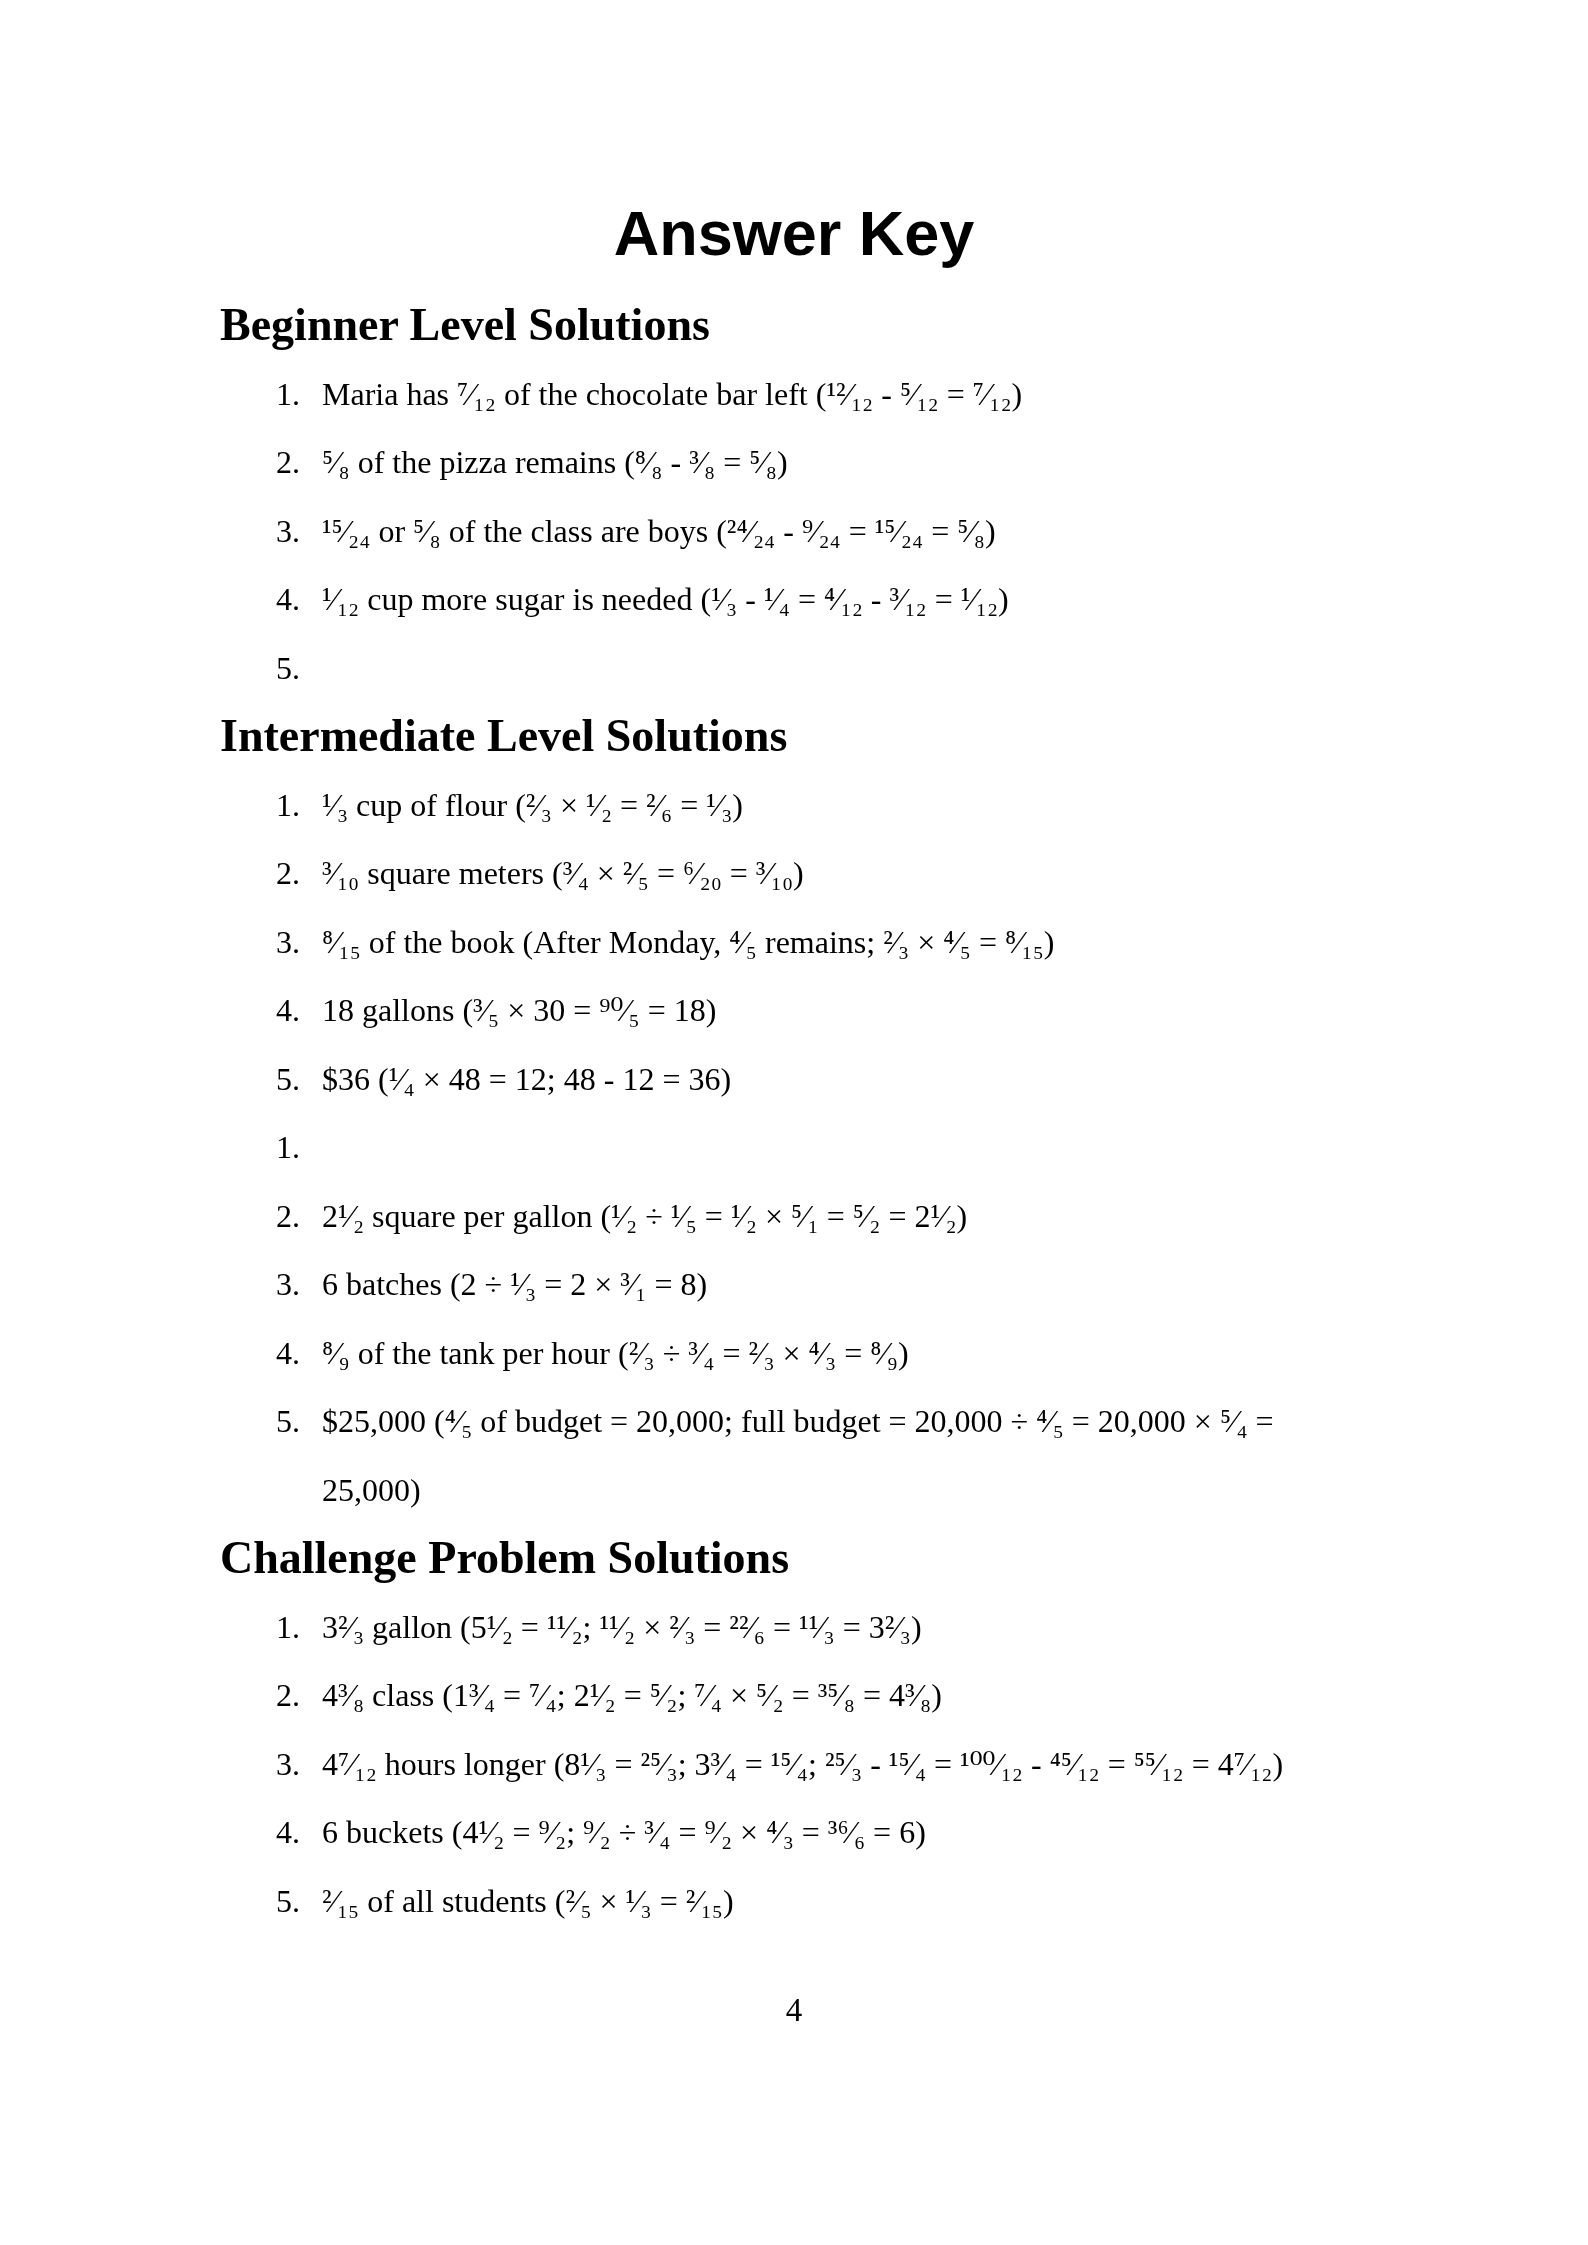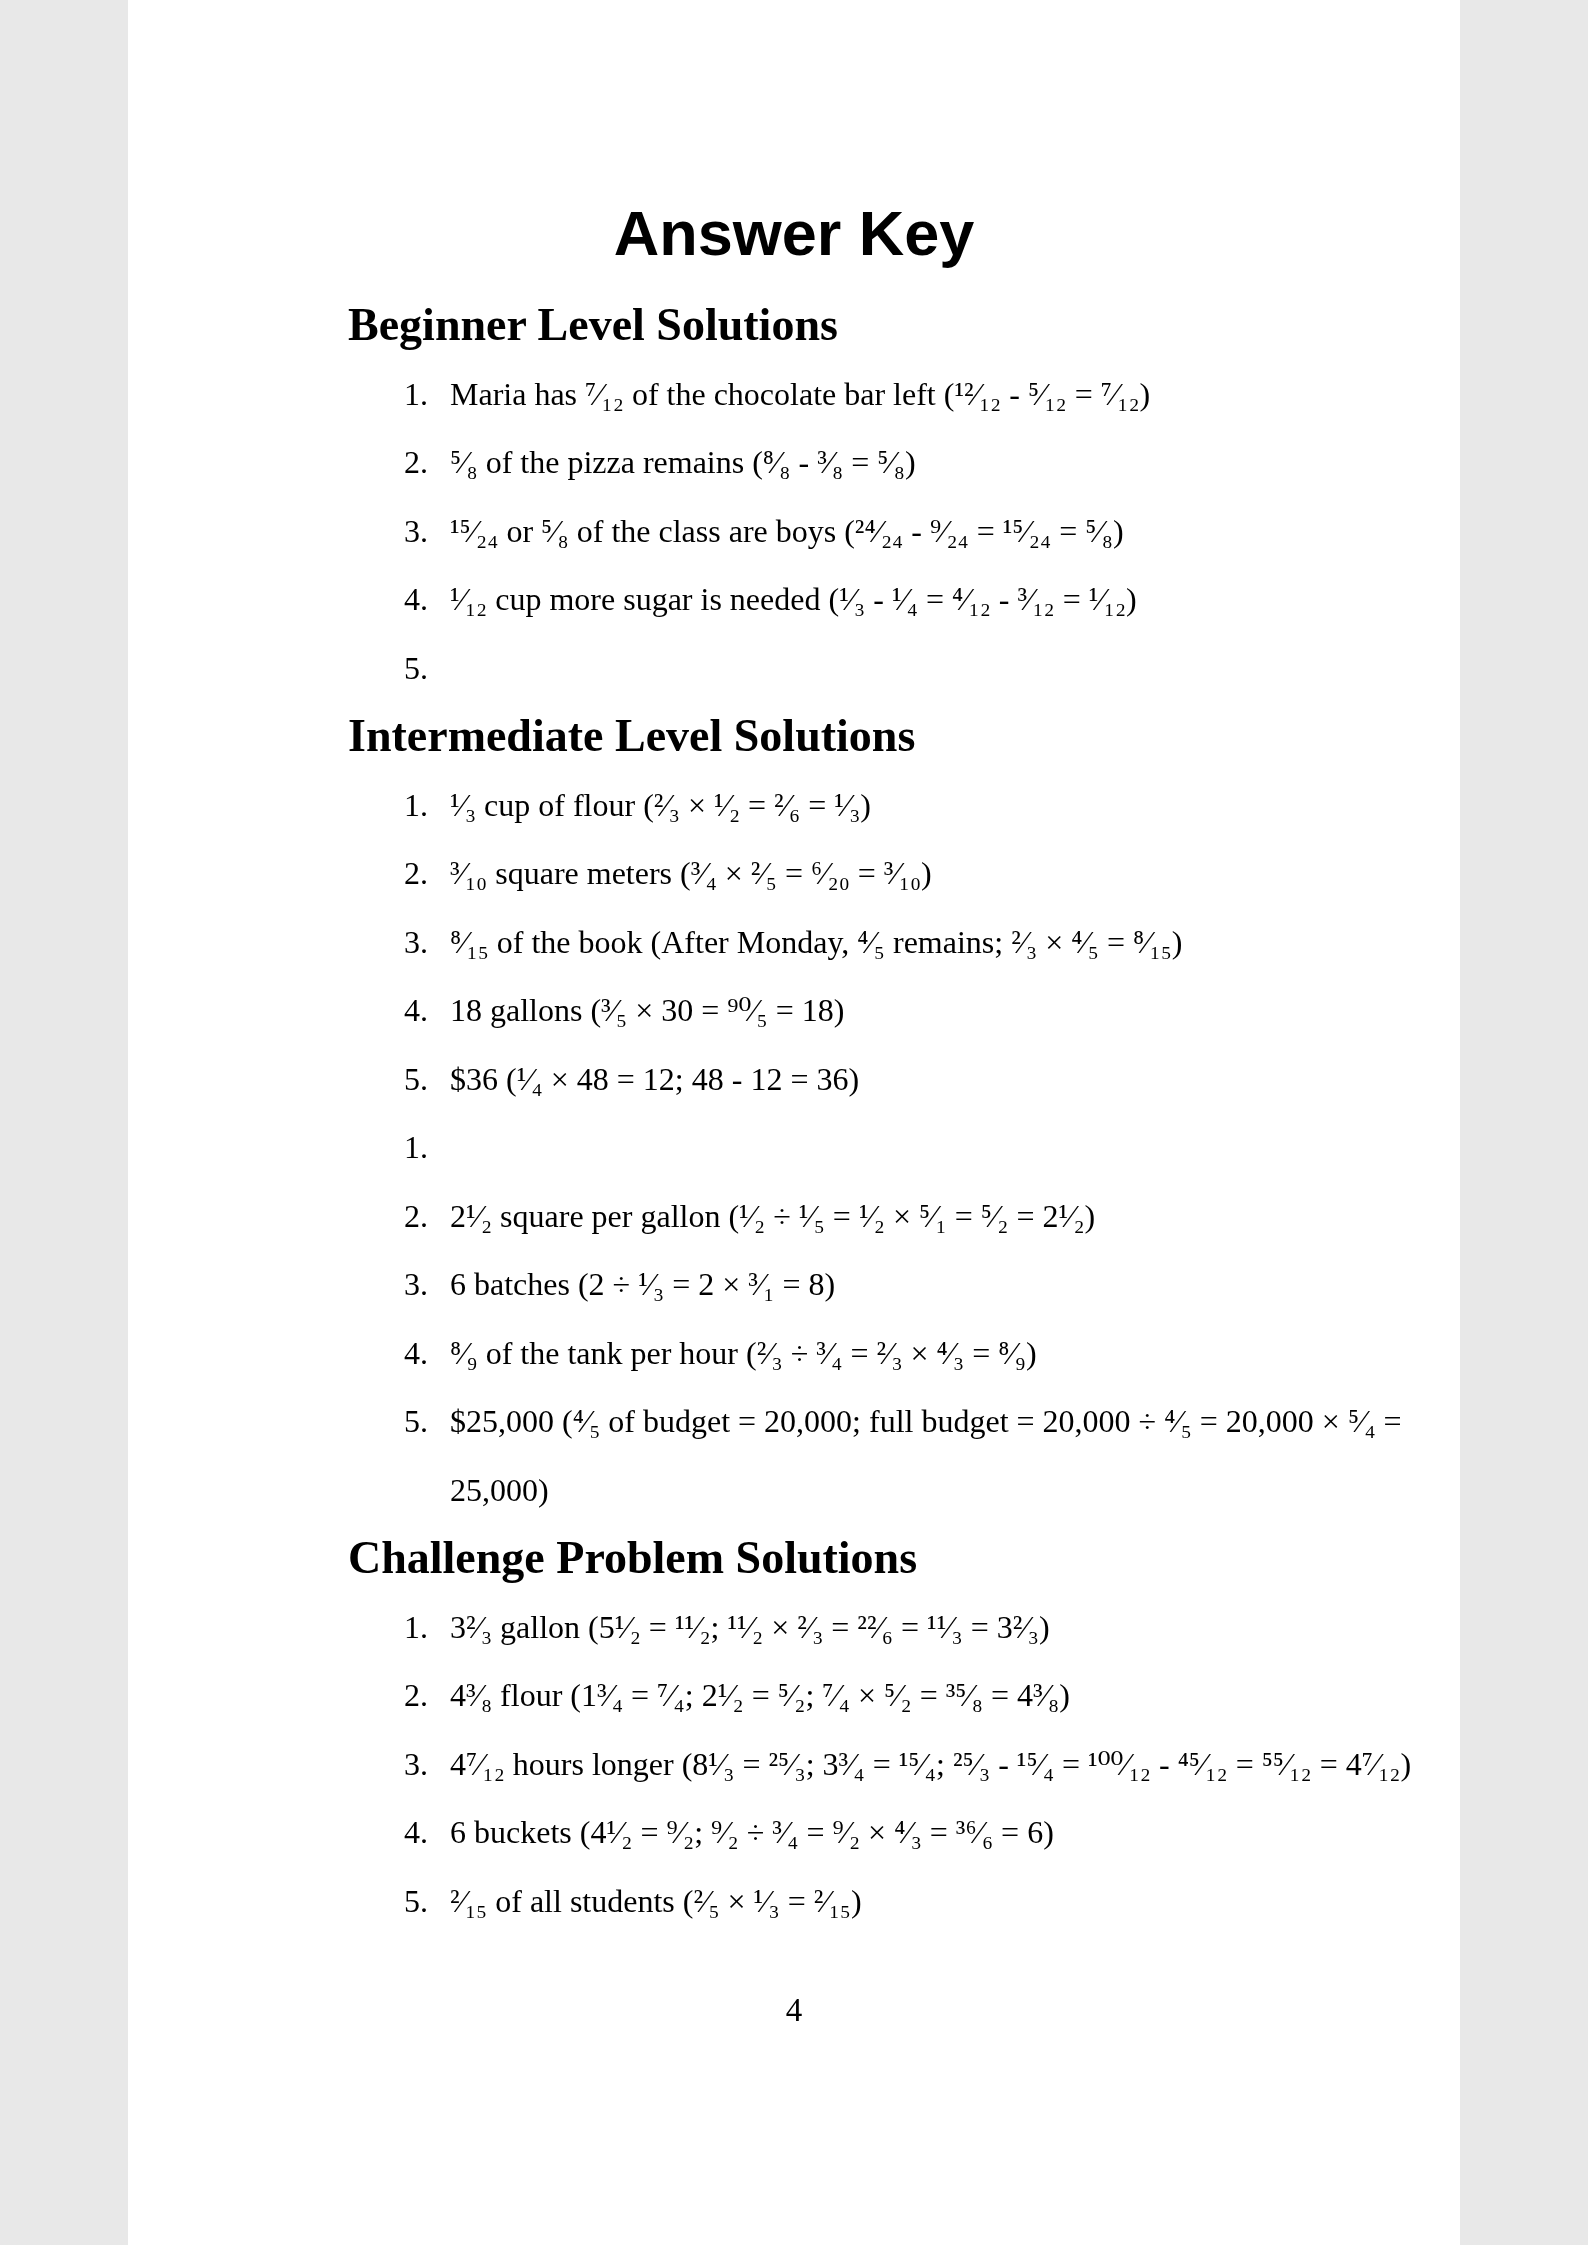--- a/index.html
+++ b/index.html
@@ -1,18 +1,18 @@
 <!DOCTYPE html>
 <html><head>
 <meta charset="utf-8">
 <style>
   html, body { margin: 0; padding: 0; background: #e8e8e8; }
   .page {
     position: relative;
-    width: 1332px;
+    width: 1588px;
     height: 2245px;
     background: #ffffff;
     color: #000;
     overflow: hidden;
     margin: 0 auto;
   }
   .doc-title {
     position: absolute;
     top: 200px;
     left: 0;
@@ -138,21 +138,21 @@
 25,000)</span>
     </div>
 
     <div class="heading">Challenge Problem Solutions</div>
     <div class="item">
       <span class="num">1.</span>
       <span class="txt">3²⁄₃ gallon (5¹⁄₂ = ¹¹⁄₂; ¹¹⁄₂ × ²⁄₃ = ²²⁄₆ = ¹¹⁄₃ = 3²⁄₃)</span>
     </div>
     <div class="item">
       <span class="num">2.</span>
-      <span class="txt">4³⁄₈ flour (1³⁄₄ = ⁷⁄₄; 2¹⁄₂ = ⁵⁄₂; ⁷⁄₄ × ⁵⁄₂ = ³⁵⁄₈ = 4³⁄₈)</span>
+      <span class="txt">4³⁄₈ class (1³⁄₄ = ⁷⁄₄; 2¹⁄₂ = ⁵⁄₂; ⁷⁄₄ × ⁵⁄₂ = ³⁵⁄₈ = 4³⁄₈)</span>
     </div>
     <div class="item">
       <span class="num">3.</span>
       <span class="txt">4⁷⁄₁₂ hours longer (8¹⁄₃ = ²⁵⁄₃; 3³⁄₄ = ¹⁵⁄₄; ²⁵⁄₃ - ¹⁵⁄₄ = ¹⁰⁰⁄₁₂ - ⁴⁵⁄₁₂ = ⁵⁵⁄₁₂ = 4⁷⁄₁₂)</span>
     </div>
     <div class="item">
       <span class="num">4.</span>
       <span class="txt">6 buckets (4¹⁄₂ = ⁹⁄₂; ⁹⁄₂ ÷ ³⁄₄ = ⁹⁄₂ × ⁴⁄₃ = ³⁶⁄₆ = 6)</span>
     </div>
     <div class="item">

